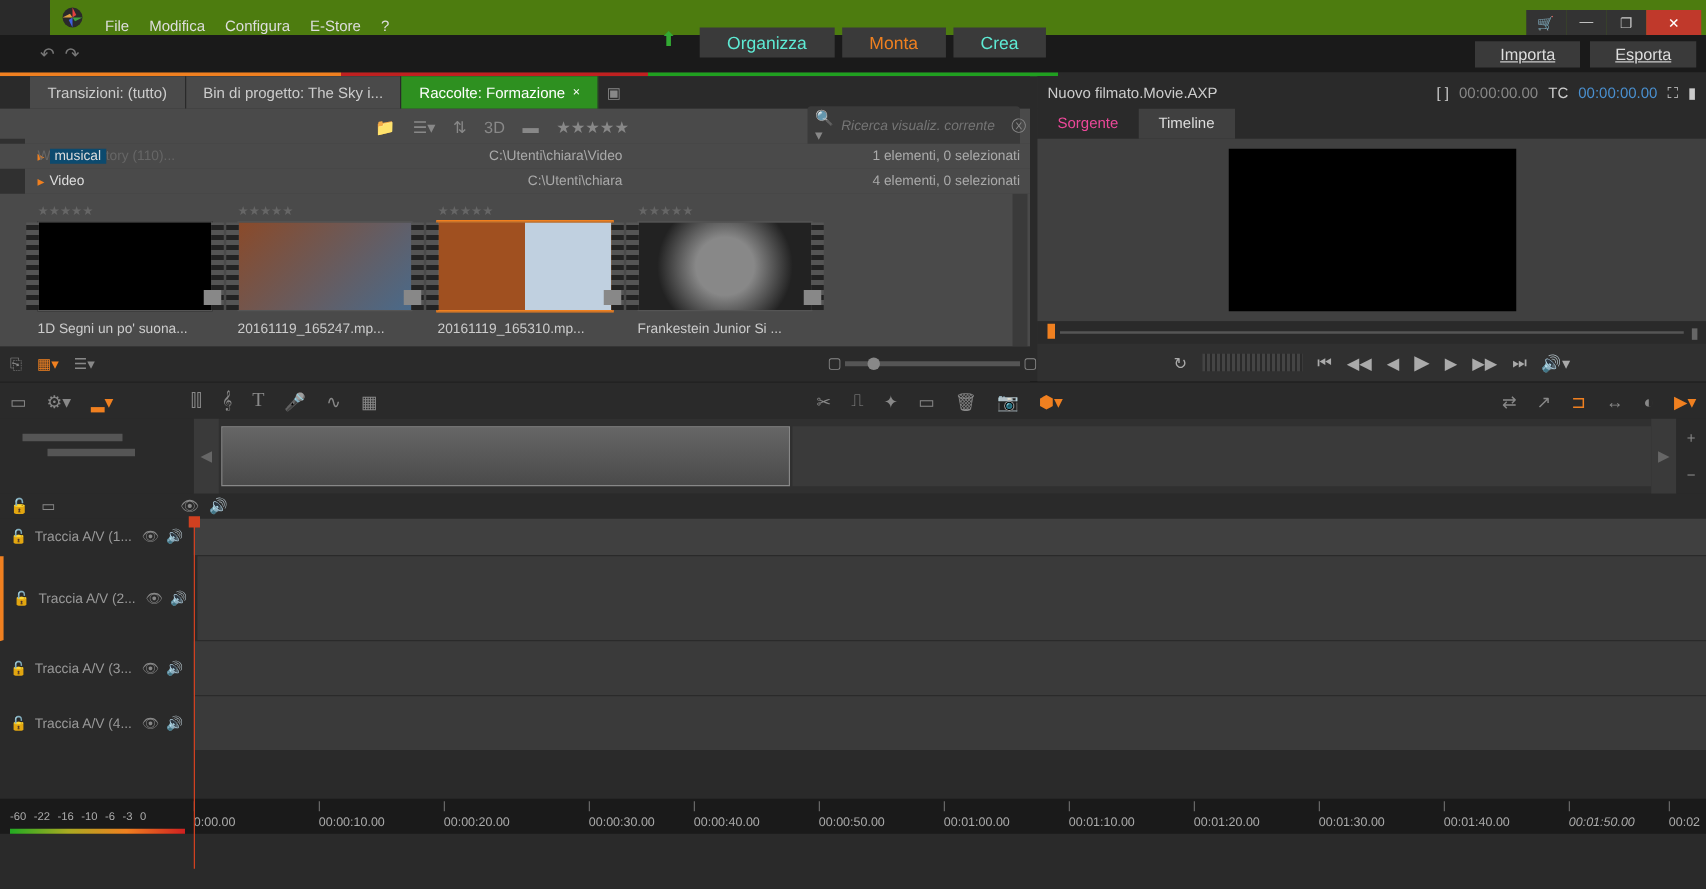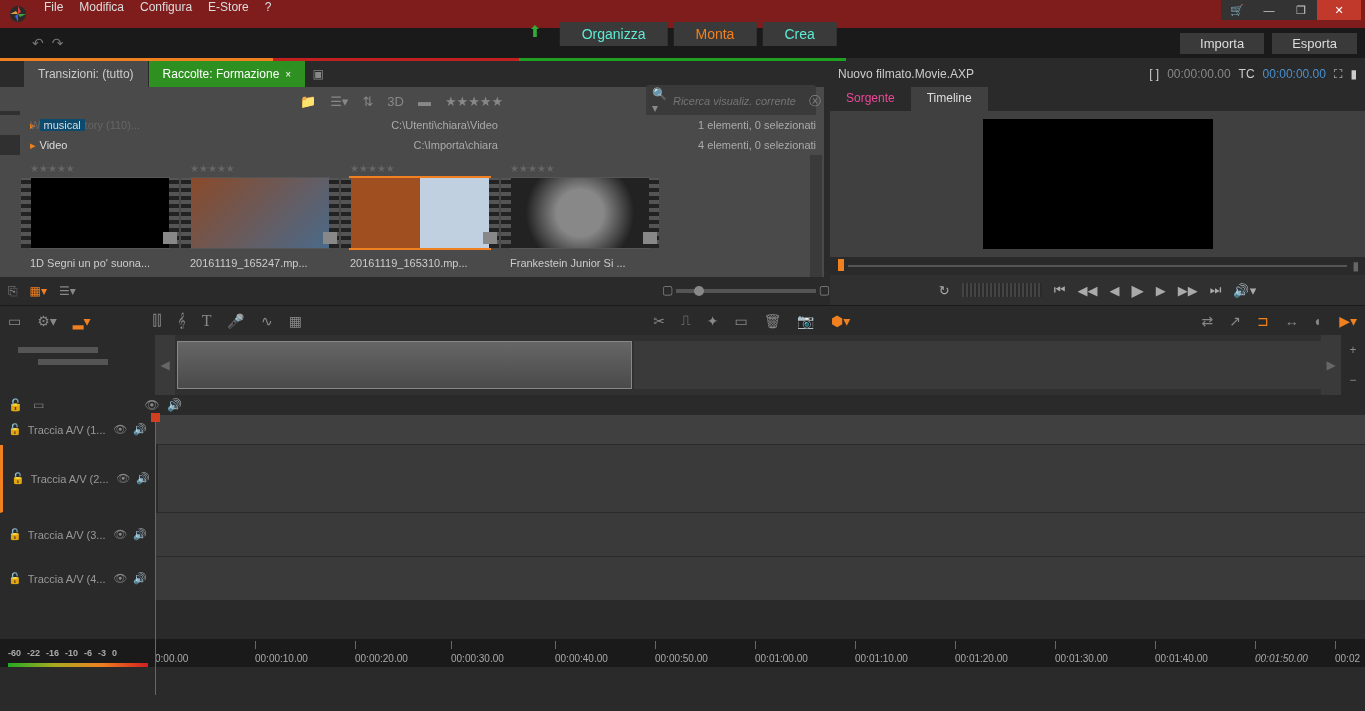--- a/index.html
+++ b/index.html
@@ -1,30 +1,30 @@
 <!DOCTYPE html>
 <html><head>
 <meta charset="utf-8">
 <style>
 * { margin:0; padding:0; box-sizing:border-box; font-family:"Segoe UI",Arial,sans-serif; }
 body { background:#2a2a2a; color:#ccc; width:1365px; height:711px; overflow:hidden; font-size:12px; user-select:none; }
-.titlebar { height:28px; background:#7f1d1d; display:flex; align-items:flex-start; padding:0 4px; }
+.titlebar { height:28px; background:#4d7c0f; display:flex; align-items:flex-end; padding:0 4px;margin-left:40px; }
 .logo { width:28px; height:28px; display:flex; align-items:center; justify-content:center; }
 .menu { display:flex; gap:16px; margin-left:12px; font-size:12px; color:#ddd; }
 .menu span { cursor:pointer; }
 .win-controls { margin-left:auto; display:flex; gap:0; }
 .win-btn { width:32px; height:20px; background:#333; display:flex; align-items:center; justify-content:center; color:#ccc; font-size:11px; cursor:pointer; }
 .win-close { background:#c0392b; color:#fff; width:44px; }
 .toolbar-row { height:30px; background:#1a1a1a; display:flex; align-items:center; padding:0 8px; }
 .undo-redo { display:flex; gap:8px; color:#777; font-size:14px; margin-left:24px; }
 .mode-btns { display:flex; gap:6px; margin-left:auto; margin-right:auto; position:absolute; left:50%; transform:translateX(-50%); top:22px; }
 .mode-btn { padding:4px 22px; background:#3a3a3a; color:#5eead4; font-size:14px; cursor:pointer; }
 .mode-btn.active { color:#f08020; }
 .upload-ico { color:#3a3; font-size:16px; margin-right:12px; }
-.imp-exp { display:flex; gap:8px; margin-left:auto; }
+.imp-exp { display:flex; gap:8px; margin-left:auto;text-decoration:underline; }
 .imp-exp-btn { padding:3px 20px; background:#3a3a3a; color:#ddd; font-size:13px; cursor:pointer; }
 .color-strip { height:3px; background:linear-gradient(90deg,#f08020 0%,#f08020 20%,#c02020 20%,#c02020 38%,#20a020 38%,#20a020 62%,#2a2a2a 62%); }
 .main { display:flex; height:244px; }
 .left-pane { width:824px; background:#404040; display:flex; flex-direction:column; position:relative; }
 .nav-side { position:absolute; left:0; top:50px; width:20px; height:140px; background:#303030; writing-mode:vertical-rl; transform:rotate(180deg); text-align:center; font-size:11px; color:#888; display:flex; align-items:center; justify-content:center; }
 .tabs { height:26px; display:flex; background:#2a2a2a; padding-left:24px; }
 .tab { padding:4px 14px; background:#4a4a4a; color:#ccc; font-size:12px; border-right:1px solid #2a2a2a; cursor:pointer; display:flex; align-items:center; gap:6px; }
 .tab.active { background:#2e9020; color:#fff; }
 .tab-close { color:#fff; font-size:10px; }
 .tab-add { width:24px; display:flex; align-items:center; justify-content:center; color:#888; cursor:pointer; }
@@ -88,21 +88,21 @@
 .track { display:flex; border-bottom:1px solid #2a2a2a; }
 .track-head { width:155px; background:#2a2a2a; display:flex; align-items:center; padding:0 8px; gap:6px; color:#999; font-size:11px; }
 .track-head .lock { color:#666; }
 .track-head .icos { margin-left:auto; display:flex; gap:6px; color:#888; }
 .track-body { flex:1; background:#3a3a3a; }
 .track.short { height:30px; } .track.short .track-body{background:#404040;}
 .track.tall { height:68px; }
 .track.tall.sel { border-left:3px solid #f08020; }
 .track.med { height:44px; }
 .ruler { height:28px; background:#1a1a1a; display:flex; align-items:center; position:relative; font-size:10px; color:#aaa; font-family:monospace; }
-.ruler-db { position:absolute; left:8px; display:flex; gap:6px;font-weight:bold; }
+.ruler-db { position:absolute; left:8px; display:flex; gap:6px; }
 .ruler-db span { font-size:9px; }
 .ruler-grad { position:absolute; left:8px; bottom:0; width:140px; height:4px; background:linear-gradient(90deg,#2a2,#aa2,#f08020,#d02020); }
 .ruler-ticks { position:absolute; left:155px; right:0; top:0; bottom:0; display:flex; }
 .tick { position:absolute; top:14px; font-size:10px; color:#aaa; }
 .tick::before { content:''; position:absolute; top:-12px; left:0; width:1px; height:8px; background:#666; }
 svg { display:block; }
 </style>
 </head>
 <body>
 
@@ -150,20 +150,23 @@
 
 <div class="color-strip"></div>
 
 <div class="main">
 
   <div class="left-pane">
     <div class="nav-side">Navigation</div>
     <div class="tabs">
       <div class="tab">
           <span>Transizioni: (tutto)</span>
+        </div>
+      <div class="tab">
+          <span>Bin di progetto: The Sky i...</span>
         </div>
       <div class="tab active">
           <span>Raccolte: Formazione</span>
           <span class="tab-close">×</span>
         </div>
       <div class="tab-add">▣</div>
     </div>
     <div class="sub-toolbar">
       <span class="ico">📁</span>
       <span class="ico">☰▾</span>
@@ -180,21 +183,21 @@
     <div class="folder-row" style="position:relative;">
       <span style="position:absolute;left:30px;color:#666;">Watchlist Story (110)...</span>
       <span class="arrow">▸</span>
       <span style="z-index:2;background:#0c4a6e;padding:0 4px;">musical</span>
       <span class="path">C:\Utenti\chiara\Video</span>
       <span class="count">1 elementi, 0 selezionati</span>
     </div>
     <div class="folder-row">
       <span class="arrow">▸</span>
       <span>Video</span>
-      <span class="path">C:\Importa\chiara</span>
+      <span class="path">C:\Utenti\chiara</span>
       <span class="count">4 elementi, 0 selezionati</span>
     </div>
     <div class="thumbs">
       <div class="thumb-card">
         <div class="rating-sm">★★★★★</div>
         <div class="thumb-img" style="background:#000;">
             <div class="film-l"></div>
             <div class="film-r"></div>
             <div class="folder-badge"></div>
           </div>
@@ -389,21 +392,21 @@
       <span>-10</span>
       <span>-6</span>
       <span>-3</span>
       <span>0</span>
   </div>
   <div class="ruler-grad"></div>
   <div class="ruler-ticks">
     <span class="tick" style="left:0px;">0:00.00</span>
     <span class="tick" style="left:100px;">00:00:10.00</span>
     <span class="tick" style="left:200px;">00:00:20.00</span>
-    <span class="tick" style="left:296px;">00:00:30.00</span>
+    <span class="tick" style="left:316px;">00:00:30.00</span>
     <span class="tick" style="left:400px;">00:00:40.00</span>
     <span class="tick" style="left:500px;">00:00:50.00</span>
     <span class="tick" style="left:600px;">00:01:00.00</span>
     <span class="tick" style="left:700px;">00:01:10.00</span>
     <span class="tick" style="left:800px;">00:01:20.00</span>
     <span class="tick" style="left:900px;">00:01:30.00</span>
     <span class="tick" style="left:1000px;">00:01:40.00</span>
     <span class="tick" style="left:1100px;font-style:italic;">00:01:50.00</span>
     <span class="tick" style="left:1180px;">00:02</span>
   </div>

